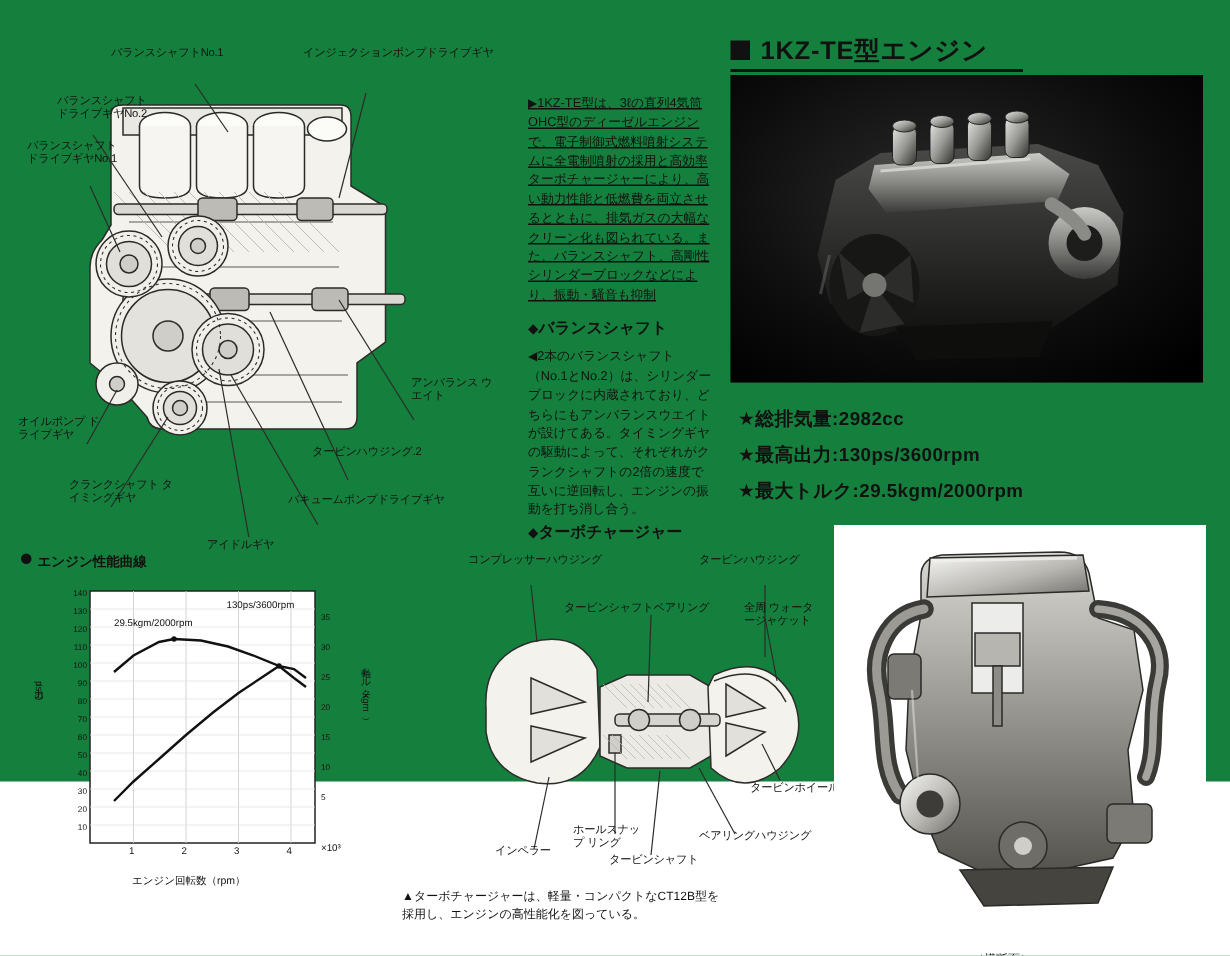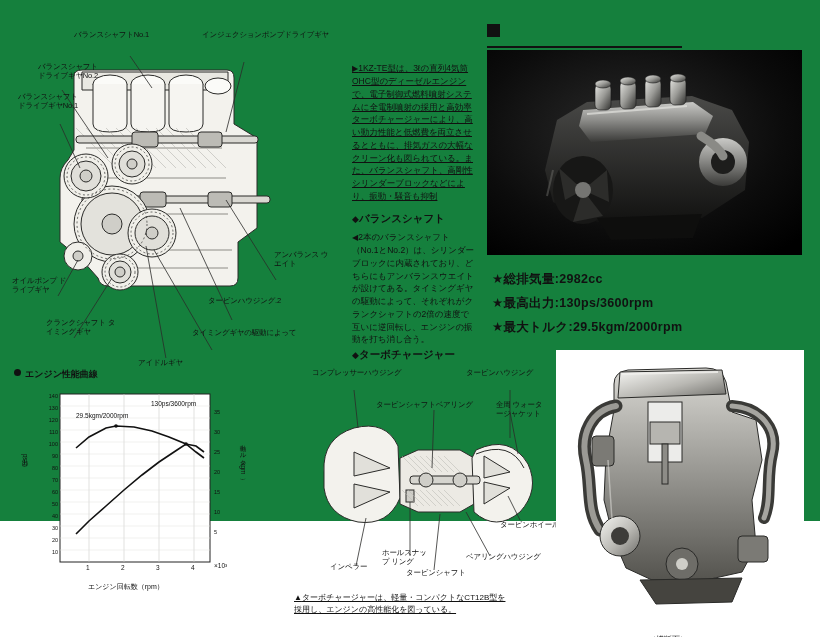--- a/index.html
+++ b/index.html
@@ -147,21 +147,21 @@
 ドライブギヤNo.2</div>
     <div class="abs lbl wrap" style="left:6px;top:64px;width:62px;">バランスシャフト
 ドライブギヤNo.1</div>
     <div class="abs lbl wrap" style="left:262px;top:222px;width:56px;">アンバランス
 ウエイト</div>
     <div class="abs lbl wrap" style="left:0px;top:248px;width:56px;">オイルポンプ
 ドライブギヤ</div>
     <div class="abs lbl" style="left:196px;top:268px;">タービンハウジング.2</div>
     <div class="abs lbl wrap" style="left:34px;top:290px;width:70px;">クランクシャフト
 タイミングギヤ</div>
-    <div class="abs lbl" style="left:180px;top:300px;">タイミングギヤの駆動によって</div>
+    <div class="abs lbl" style="left:180px;top:300px;">バキュームポンプドライブギヤ</div>
     <div class="abs lbl" style="left:126px;top:330px;">アイドルギヤ</div>
   </div>
 
   <div class="abs" style="left:352px;top:62px;width:122px;text-decoration:underline;">
     <div class="jp-body">
       <span style="font-size:8px;">▶</span><span>1KZ-TE型は、3ℓの直列4気筒OHC型のディーゼルエンジンで、電子制御式燃料噴射システムに全電制噴射の採用と高効率ターボチャージャーにより、高い動力性能と低燃費を両立させるとともに、排気ガスの大幅なクリーン化も図られている。また、バランスシャフト、高剛性シリンダーブロックなどにより、振動・騒音も抑制</span>
     </div>
   </div>
 
   <div class="abs" style="left:352px;top:212px;width:124px;">
@@ -173,21 +173,21 @@
     </div>
   </div>
 
   <div class="abs" style="left:352px;top:348px;width:124px;">
     <div class="sec-head" style="white-space:nowrap;">
       <span style="font-size:9px;">◆</span><span>ターボチャージャー</span>
     </div>
   </div>
 
   <div class="abs" id="title-1kzte">
-    <span class="sq"></span>
+    <span class="sq"></span><span class="tx">1KZ-TE型エンジン</span>
     <div class="ul"></div>
   </div>
 
   <div class="photo" id="engine-photo-top">
     <svg width="315" height="205" viewBox="0 0 315 205">
       <defs>
         <radialGradient id="bgGlow" cx="45%" cy="40%" r="75%">
           <stop offset="0%" stop-color="#2a2a2a"></stop>
           <stop offset="65%" stop-color="#0c0c0c"></stop>
           <stop offset="100%" stop-color="#000000"></stop>
@@ -393,21 +393,21 @@
     <div class="abs lbl wrap" style="left:182px;top:20px;width:50px;">全周
 ウォータージャケット</div>
     <div class="abs lbl" style="left:186px;top:140px;">タービンホイール</div>
     <div class="abs lbl wrap" style="left:68px;top:168px;width:52px;">ホールスナップ
 リング</div>
     <div class="abs lbl" style="left:16px;top:182px;">インペラー</div>
     <div class="abs lbl" style="left:92px;top:188px;">タービンシャフト</div>
     <div class="abs lbl" style="left:152px;top:172px;">ベアリングハウジング</div>
   </div>
 
-  <div class="abs" style="left:294px;top:592px;width:215px;text-decoration:underline;">
+  <div class="abs" style="left:268px;top:592px;width:215px;">
     <div class="jp-body" style="font-size:8px;line-height:1.45;">
       <span>▲</span><span>ターボチャージャーは、軽量・コンパクトなCT12B型を採用し、エンジンの高性能化を図っている。</span>
     </div>
   </div>
 
   <div class="abs" id="engine-photo-bottom">
     <svg width="248" height="258" viewBox="0 0 248 258">
       <defs>
         <linearGradient id="bm" x1="0" y1="0" x2="1" y2="1">
           <stop offset="0%" stop-color="#f6f6f3"></stop>

